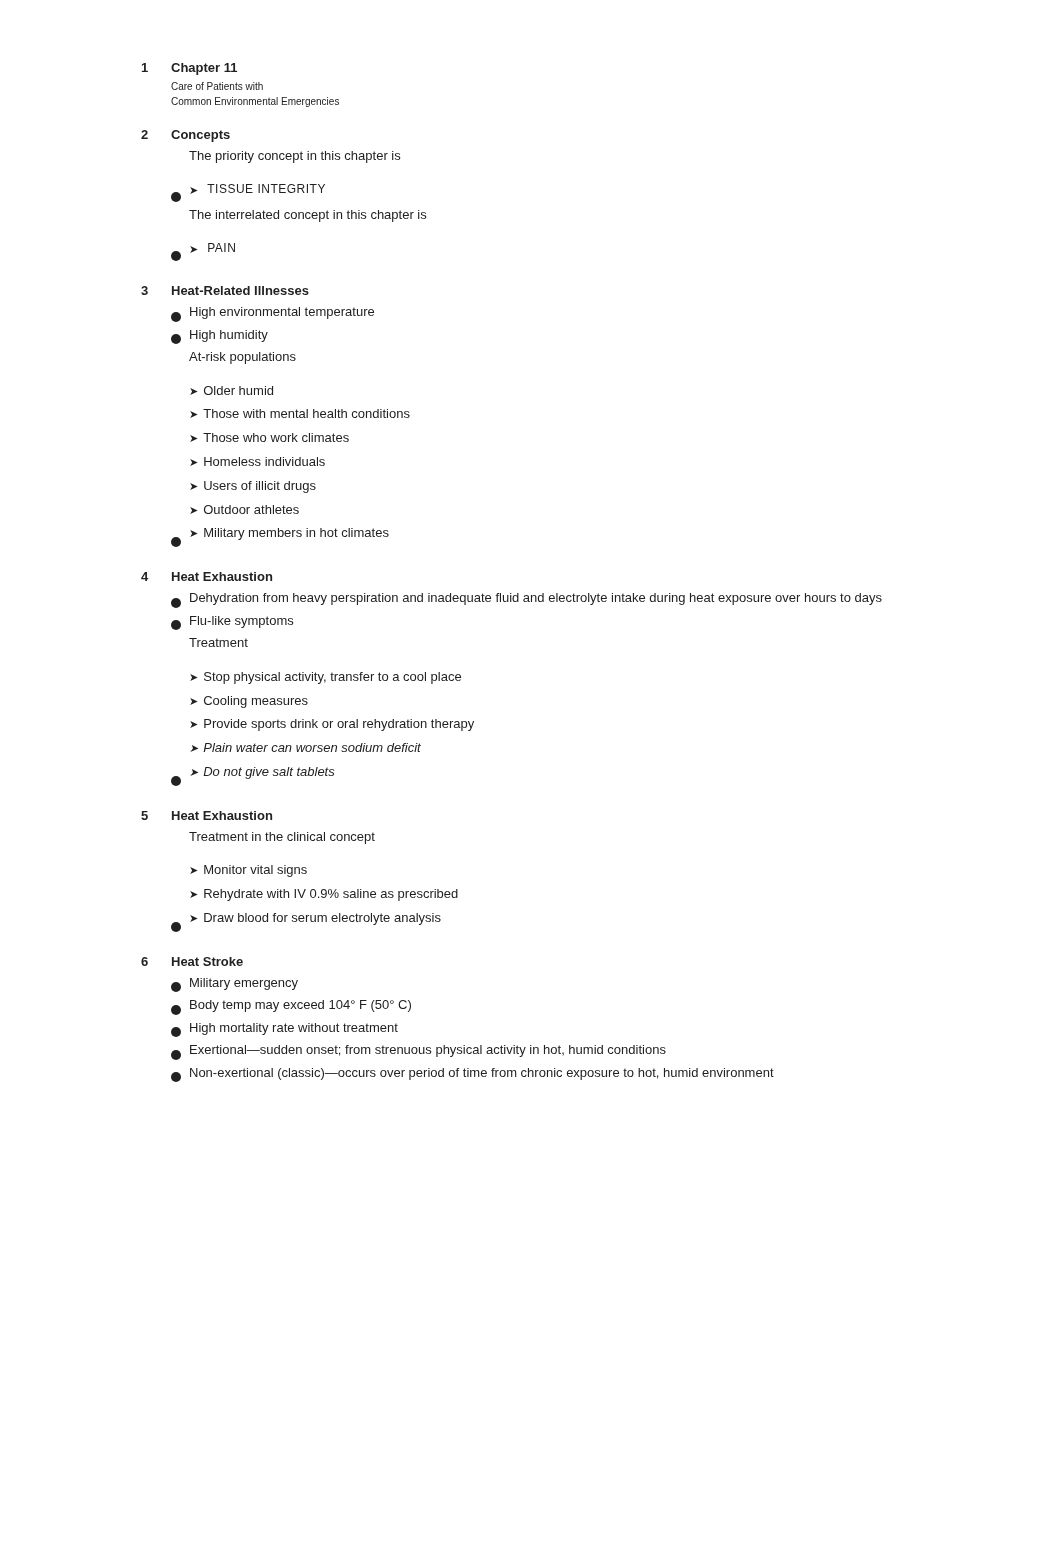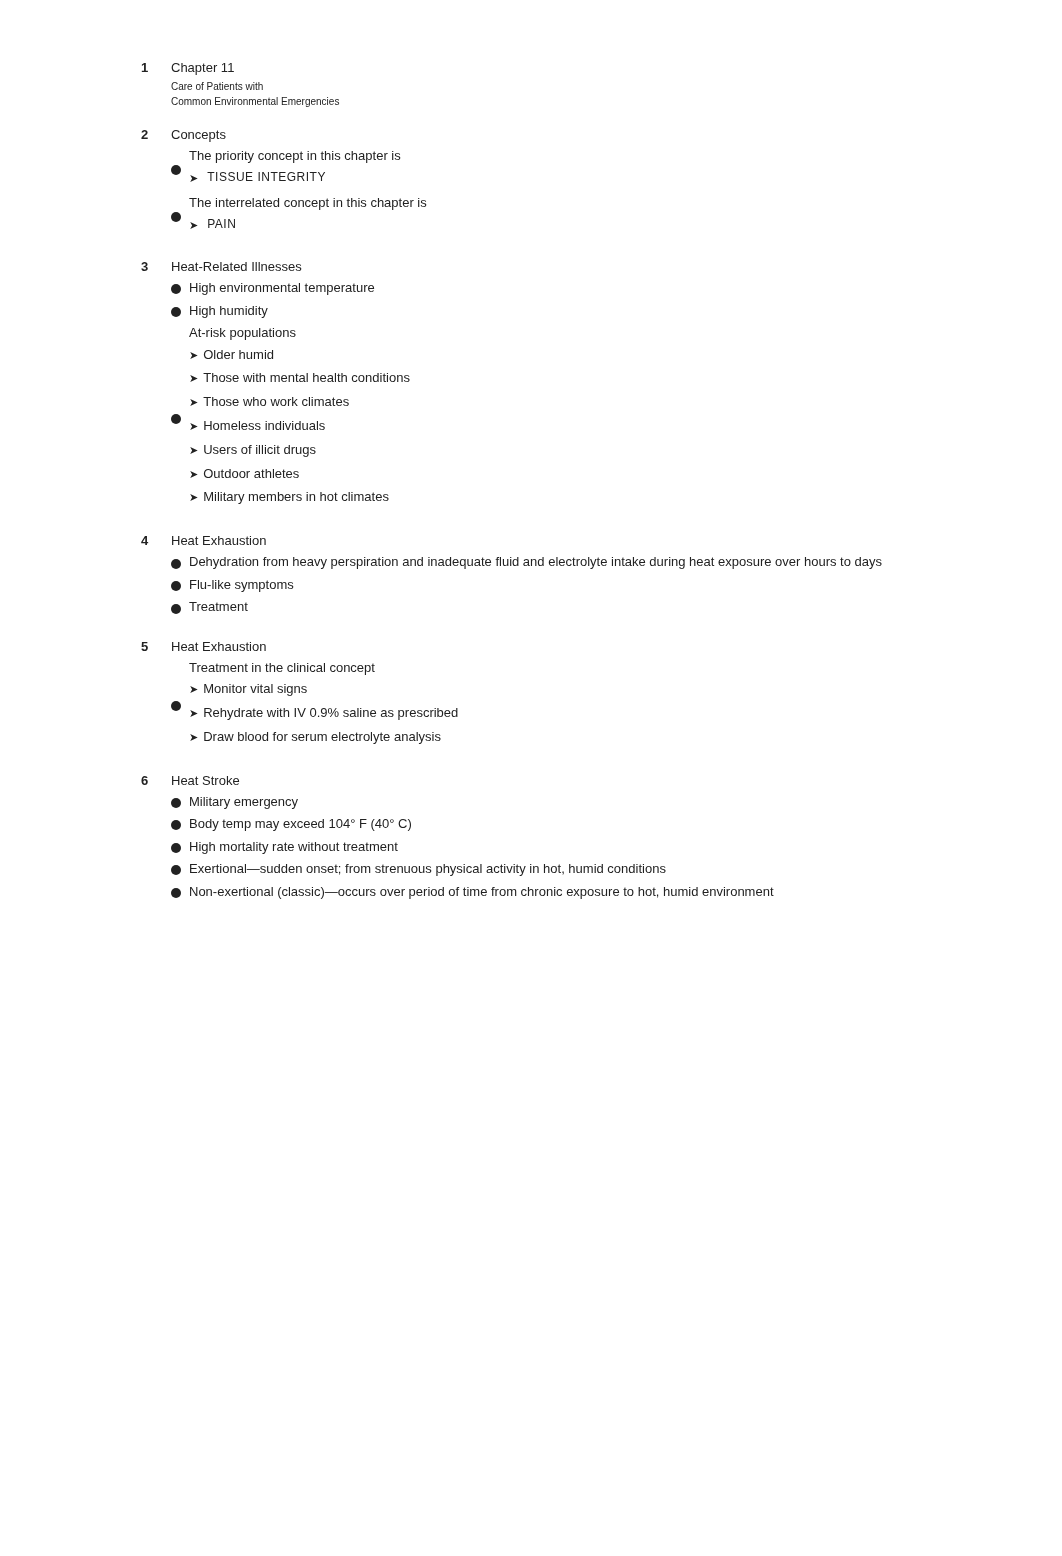--- a/index.html
+++ b/index.html
@@ -35,54 +35,54 @@
     .section-number {
       font-weight: bold;
       font-size: 13px;
       min-width: 30px;
       padding-top: 0;
     }
     .section-content {
       flex: 1;
     }
     .section-title {
-      font-weight: normal;
+      font-weight: bold;
       font-size: 13px;
       margin-bottom: 4px;
     }
     .section-subtitle {
       font-size: 10px;
       line-height: 1.5;
     }
     .bullet-list {
       list-style: none;
       padding: 0;
       margin: 4px 0;
     }
     .bullet-list li {
       display: flex;
-      align-items: center;
+      align-items: flex-end;
       margin-bottom: 3px;
       font-size: 13px;
       line-height: 1.5;
     }
     .bullet-dot {
       display: inline-block;
       width: 10px;
       height: 10px;
       background: #222;
       border-radius: 50%;
       margin-right: 8px;
       margin-top: 3px;
       flex-shrink: 0;
     }
     .sub-list {
       list-style: none;
       padding: 0;
-      margin: 2px 0 2px 18px;
+      margin: 14px 0 2px 18px;
     }
     .sub-list li {
       font-size: 13px;
       line-height: 1.6;
       display: flex;
       align-items: flex-start;
     }
     .sub-list li::before {
       content: "➤";
       font-size: 11px;
@@ -177,21 +177,27 @@
           <li>
             <span class="bullet-dot"></span>
             <div class="bullet-item-text"><span>Dehydration from heavy perspiration and inadequate fluid and electrolyte intake during heat exposure over hours to days</span></div>
           </li>
           <li>
             <span class="bullet-dot"></span>
             <div class="bullet-item-text"><span>Flu-like symptoms</span></div>
           </li>
           <li>
             <span class="bullet-dot"></span>
-            <div class="bullet-item-text"><span>Treatment</span></div>
+            <div class="bullet-item-text"><span>Treatment</span><ul class="sub-list nested-sublist">
+                <li>Stop physical activity, transfer to a cool place</li>
+                <li>Cooling measures</li>
+                <li>Provide sports drink or oral rehydration therapy</li>
+                <li style="font-style: italic;">Plain water can worsen sodium deficit</li>
+                <li style="font-style: italic;">Do not give salt tablets</li>
+              </ul></div>
           </li>
         </ul>
       </div>
     </div>
     <div class="section">
       <span class="section-number">5</span>
       <div class="section-content">
         <div class="section-title">Heat Exhaustion</div>
         <ul class="bullet-list">
           <li>
@@ -209,21 +215,21 @@
       <span class="section-number">6</span>
       <div class="section-content">
         <div class="section-title">Heat Stroke</div>
         <ul class="bullet-list">
           <li>
             <span class="bullet-dot"></span>
             <div class="bullet-item-text"><span>Military emergency</span></div>
           </li>
           <li>
             <span class="bullet-dot"></span>
-            <div class="bullet-item-text"><span>Body temp may exceed 104° F (40° C)</span></div>
+            <div class="bullet-item-text"><span>Body temp may exceed 104° F (50° C)</span></div>
           </li>
           <li>
             <span class="bullet-dot"></span>
             <div class="bullet-item-text"><span>High mortality rate without treatment</span></div>
           </li>
           <li>
             <span class="bullet-dot"></span>
             <div class="bullet-item-text"><span>Exertional—sudden onset; from strenuous physical activity in hot, humid conditions</span></div>
           </li>
           <li>

